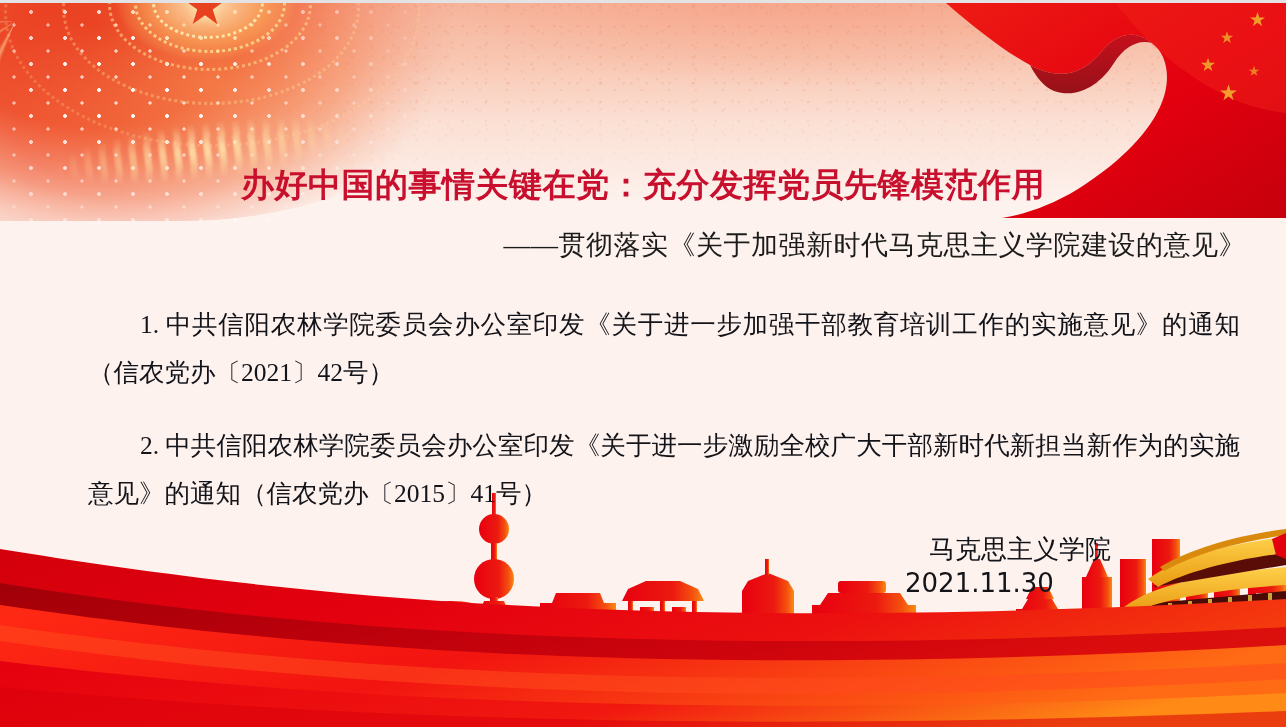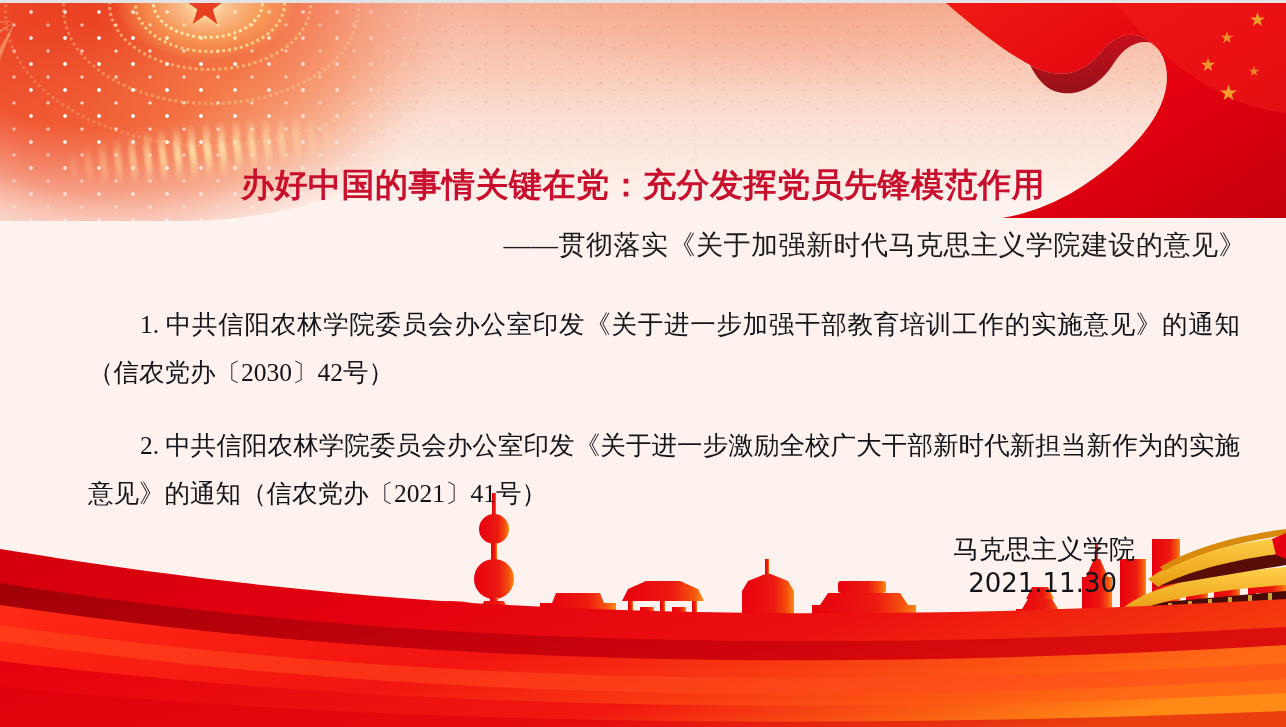--- a/index.html
+++ b/index.html
@@ -179,22 +179,22 @@
 
   #signature {
     position: absolute;
     left: 905px; top: 529px;
     width: 230px;
     color: #13131a;
     font-family: "DejaVu Sans", "Liberation Sans", sans-serif;
     font-size: 26px;
     line-height: 34px;
   }
-  #sig-org  { text-align: right; }
-  #sig-date { text-align: right; padding-right: 18px; }
+  #sig-org  { text-align: center; }
+  #sig-date { text-align: left; padding-right: 18px; }
 </style>
 </head>
 <body>
 
 <div id="slide">
 
   <div class="layer" id="wash-top"></div>
   <div class="layer" id="wash-noise"></div>
 
   <div class="layer" id="ceiling"></div>
@@ -397,24 +397,24 @@
   </div>
 
   <div id="content">
 
     <div id="title">办好中国的事情关键在党：充分发挥党员先锋模范作用</div>
 
     <div id="subtitle">——贯彻落实《关于加强新时代马克思主义学院建设的意见》</div>
 
     <div id="body-list">
       <p class="item">
-        <span class="item-num">1.</span><span>中共信阳农林学院委员会办公室印发《关于进一步加强干部教育培训工作的实施意见》的通知（信农党办〔2030〕42号）</span>
+        <span class="item-num">1.</span><span>中共信阳农林学院委员会办公室印发《关于进一步加强干部教育培训工作的实施意见》的通知（信农党办〔2021〕42号）</span>
       </p>
       <p class="item">
-        <span class="item-num">2.</span><span>中共信阳农林学院委员会办公室印发《关于进一步激励全校广大干部新时代新担当新作为的实施意见》的通知（信农党办〔2021〕41号）</span>
+        <span class="item-num">2.</span><span>中共信阳农林学院委员会办公室印发《关于进一步激励全校广大干部新时代新担当新作为的实施意见》的通知（信农党办〔2015〕41号）</span>
       </p>
     </div>
 
     <div id="signature">
       <div id="sig-org">马克思主义学院</div>
       <div id="sig-date">2021.11.30</div>
     </div>
 
   </div>
 </div>

